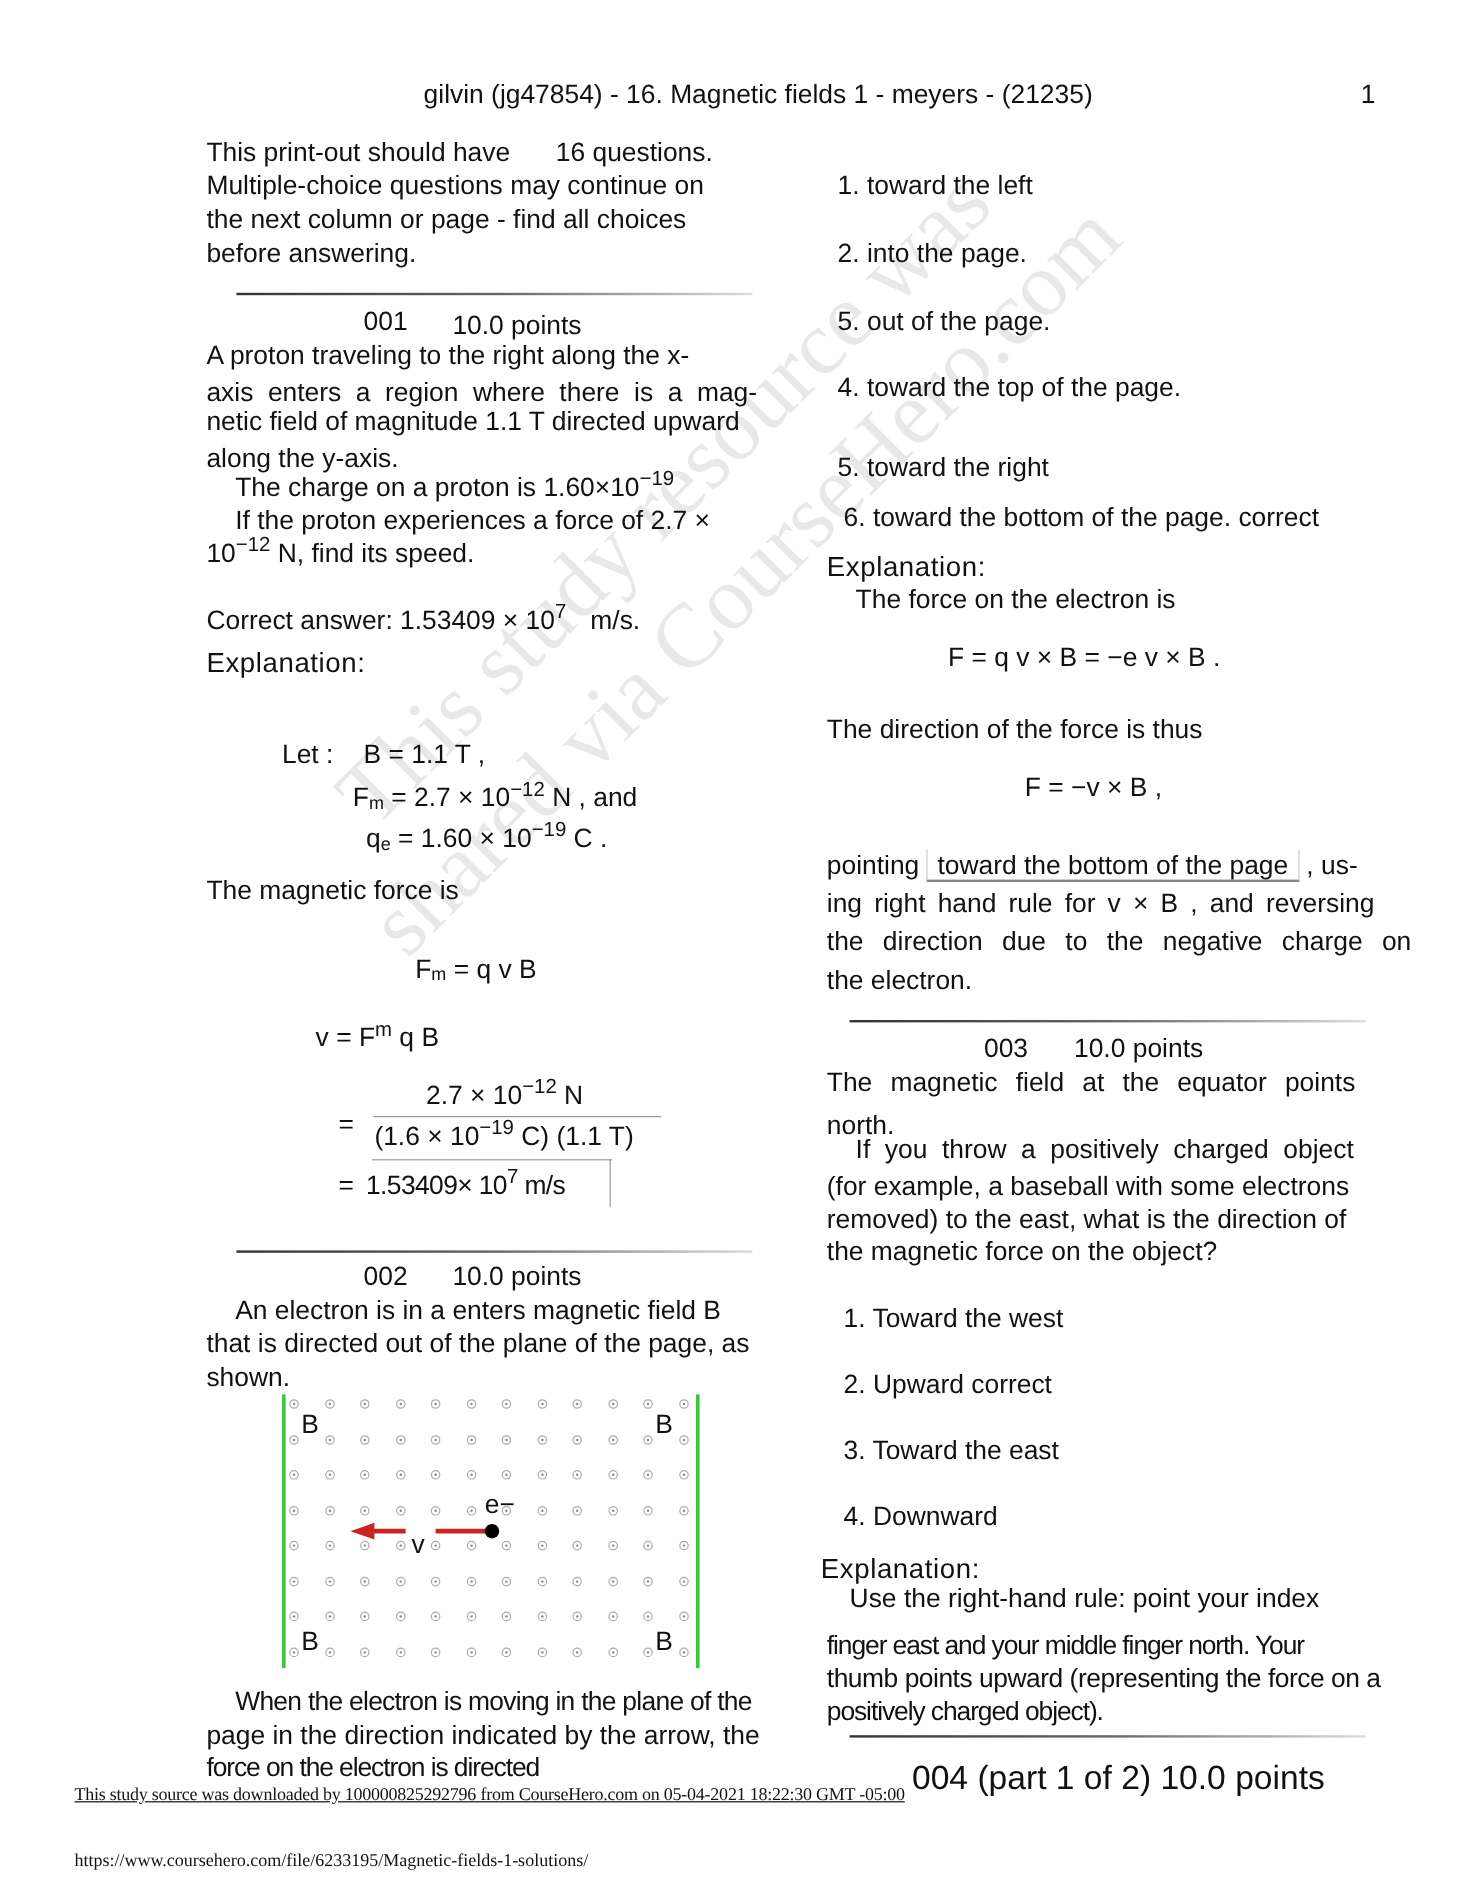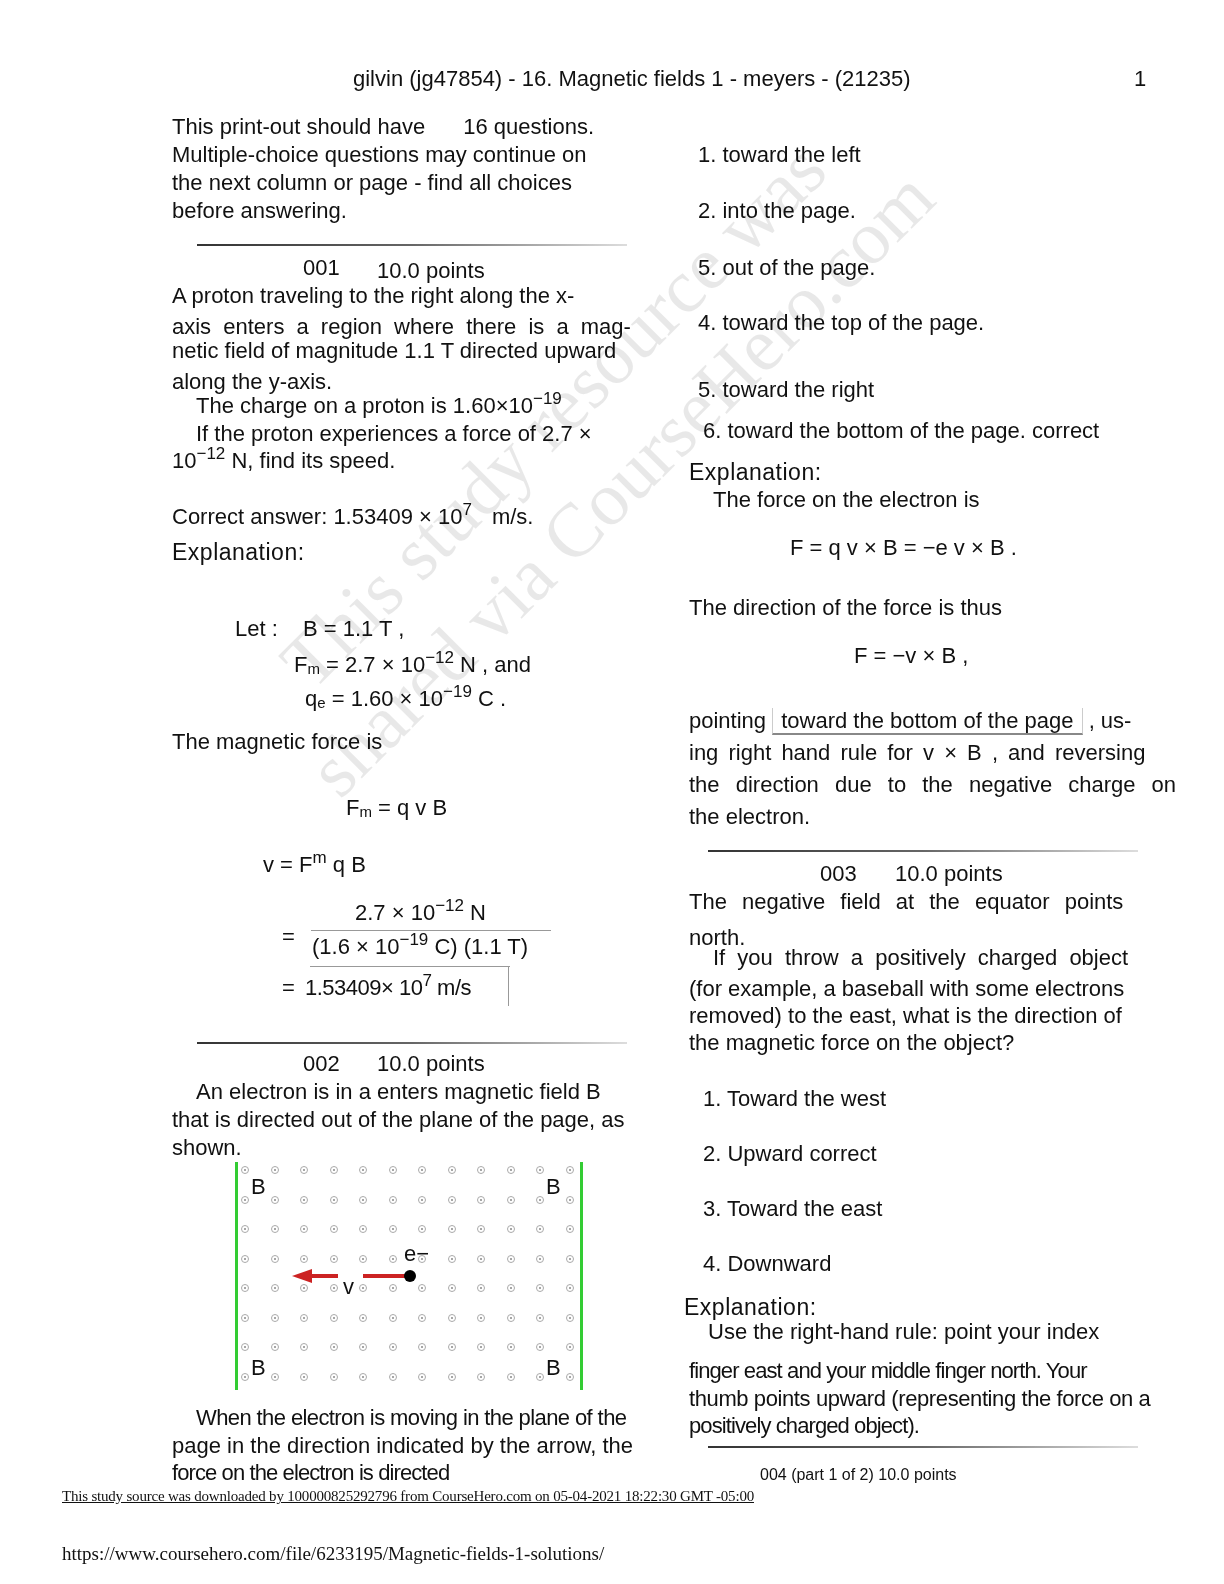--- a/index.html
+++ b/index.html
@@ -249,21 +249,21 @@
   <div class="abs t22" style="left:689px; top:740px; width:473px; word-spacing:4px;">ing right hand rule for v × B , and reversing</div>
   <div class="abs t22" style="left:689px; top:772px; width:473px; word-spacing:10px;">the direction due to the negative charge on</div>
   <div class="abs t22" style="left:689px; top:804px;">the electron.</div>
 </div>
 
 <div class="rule" style="left:708px; top:850px; width:430px;"></div>
 
 <div>
   <div class="abs t22" style="left:820px; top:861px;">003</div>
   <div class="abs t22" style="left:895px; top:861px;">10.0 points</div>
-  <div class="abs t22" style="left:689px; top:889px; word-spacing:9px;">The  negative  field  at  the  equator  points</div>
+  <div class="abs t22" style="left:689px; top:889px; word-spacing:9px;">The  magnetic  field  at  the  equator  points</div>
   <div class="abs t22" style="left:689px; top:925px;">north.</div>
   <div class="abs t22" style="left:713px; top:945px; word-spacing:6px;">If  you  throw  a  positively  charged  object</div>
   <div class="abs t22" style="left:689px; top:976px;">(for example, a baseball with some electrons</div>
   <div class="abs t22" style="left:689px; top:1003px;">removed) to the east, what is the direction of</div>
   <div class="abs t22" style="left:689px; top:1030px;">the magnetic force on the object?</div>
 
   <div>
     <div class="abs t22" style="left:703px; top:1086px;">1. Toward the west</div>
     <div class="abs t22" style="left:703px; top:1141px;">2. Upward correct</div>
     <div class="abs t22" style="left:703px; top:1196px;">3. Toward the east</div>
@@ -272,16 +272,16 @@
 
   <div class="abs" style="left:684px; top:1294px; font-size:23px; letter-spacing:0.5px;">Explanation:</div>
   <div class="abs t22" style="left:708px; top:1319px;">Use the right-hand rule:  point your index</div>
   <div class="abs t22" style="left:689px; top:1358px; letter-spacing:-0.9px;">finger east and your middle finger north. Your</div>
   <div class="abs t22" style="left:689px; top:1386px; letter-spacing:-0.4px;">thumb points upward (representing the force on a</div>
   <div class="abs t22" style="left:689px; top:1413px; letter-spacing:-0.9px;">positively charged object).</div>
 </div>
 
 <div class="rule" style="left:708px; top:1446px; width:430px;"></div>
 
-<div class="abs" style="left:760px; top:1466px; font-size:16px;">004 (part 1 of 2) 10.0 points</div>
+<div class="abs" style="left:760px; top:1466px; font-size:28px;">004 (part 1 of 2) 10.0 points</div>
 
 <div class="abs serif" style="left:62px; top:1488px; font-size:15px; letter-spacing:-0.2px;text-decoration:underline;">This study source was downloaded by 100000825292796 from CourseHero.com on 05-04-2021 18:22:30 GMT -05:00</div>
-<div class="abs serif" style="left:62px; top:1543px; font-size:19px;">https://www.coursehero.com/file/6233195/Magnetic-fields-1-solutions/</div>
+<div class="abs serif" style="left:62px; top:1543px; font-size:15px;">https://www.coursehero.com/file/6233195/Magnetic-fields-1-solutions/</div>
 
 </body></html>

